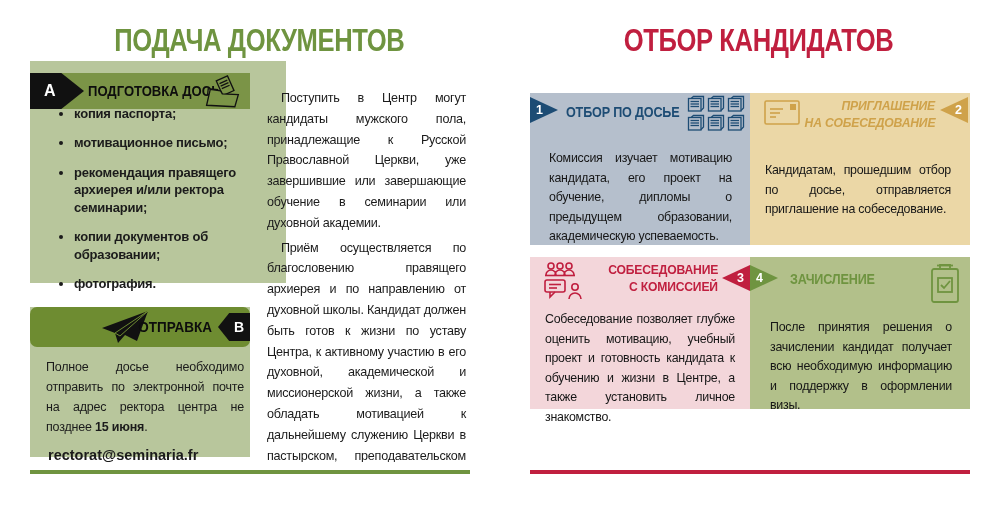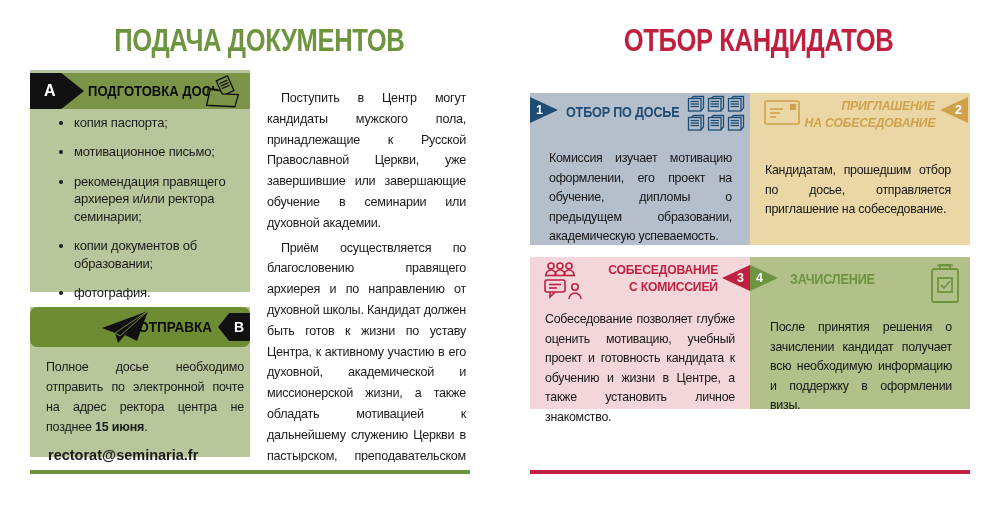--- a/index.html
+++ b/index.html
@@ -7,21 +7,21 @@
           font-family:"Liberation Sans",sans-serif;color:#1b1b1b;}
   .abs{position:absolute;}
   
   .half-title{position:absolute;top:22px;width:500px;display:flex;justify-content:center;padding-left:9px;}
   .half-title span{display:inline-block;transform:scaleX(.8);transform-origin:center;
       font-size:32px;font-weight:bold;letter-spacing:-0.5px;white-space:nowrap;}
   
   .cond-l{display:inline-block;transform:scaleX(.9);transform-origin:0 50%;white-space:nowrap;}
   .cond-r{display:inline-block;transform:scaleX(.9);transform-origin:100% 50%;white-space:nowrap;}
   
-  .box-a{left:30px;top:70px;width:220px;height:222px;background:var(--green-light);}
+  .box-a{left:30px;top:61px;width:256px;height:222px;background:var(--green-light);font-weight:bold;}
   .box-a-header{left:30px;top:73px;width:220px;height:36px;background:var(--green-header-a);}
   .tag-a{left:0;top:0;width:54px;height:36px;background:#111;
          clip-path:polygon(0 0,58% 0,100% 50%,58% 100%,0 100%);}
   .tag-a span{position:absolute;left:14px;top:0;line-height:36px;color:#fff;font-weight:bold;font-size:16px;}
   .box-a-label{position:absolute;left:58px;top:0;line-height:36px;font-size:14.5px;font-weight:bold;color:#0d0d0d;}
   .box-a ul{margin:14px 0 0;padding:0 8px 0 44px;}
   .box-a li{font-size:13px;line-height:17.5px;margin-bottom:12px;letter-spacing:-0.2px;}
   .box-b{left:30px;top:307px;width:220px;height:150px;background:var(--green-light);}
   .box-b-header{left:30px;top:307px;width:220px;height:40px;background:var(--green-header-b);border-radius:7px;}
   .box-b-label{position:absolute;right:38px;top:0;line-height:40px;font-size:15px;font-weight:bold;color:#0d0d0d;}
@@ -181,21 +181,21 @@
     <svg width="19" height="18" viewBox="0 0 19 18">
         <g fill="var(--blue-light)" stroke="var(--navy)" stroke-width="1.3">
           <path d="M4,3.5 l2.5,-2 h10 v11.5 l-2.5,2.5"></path>
           <rect x="1.5" y="3.5" width="12.5" height="12.5"></rect>
           <line x1="3.5" y1="6.5" x2="12" y2="6.5"></line>
           <line x1="3.5" y1="9" x2="12" y2="9"></line>
           <line x1="3.5" y1="11.5" x2="12" y2="11.5"></line>
         </g>
       </svg>
   </div>
-  <div class="step-body" style="left:549px;top:149px;width:183px;">Комиссия изучает мотивацию оформлении, его проект на обучение, дипломы о предыдущем образовании, академическую успеваемость.</div>
+  <div class="step-body" style="left:549px;top:149px;width:183px;">Комиссия изучает мотивацию кандидата, его проект на обучение, дипломы о предыдущем образовании, академическую успеваемость.</div>
 
   <svg class="abs" style="left:764px;top:100px;" width="36" height="25" viewBox="0 0 36 25">
     <g fill="none" stroke="var(--gold)" stroke-width="1.6">
       <rect x="1" y="1" width="34" height="23" rx="1.5"></rect>
       <line x1="6" y1="9" x2="19" y2="9"></line>
         <line x1="6" y1="13" x2="16" y2="13"></line>
         <line x1="6" y1="17" x2="12" y2="17"></line>
     </g>
     <rect x="26" y="4" width="6" height="6" fill="var(--gold)"></rect>
   </svg>

